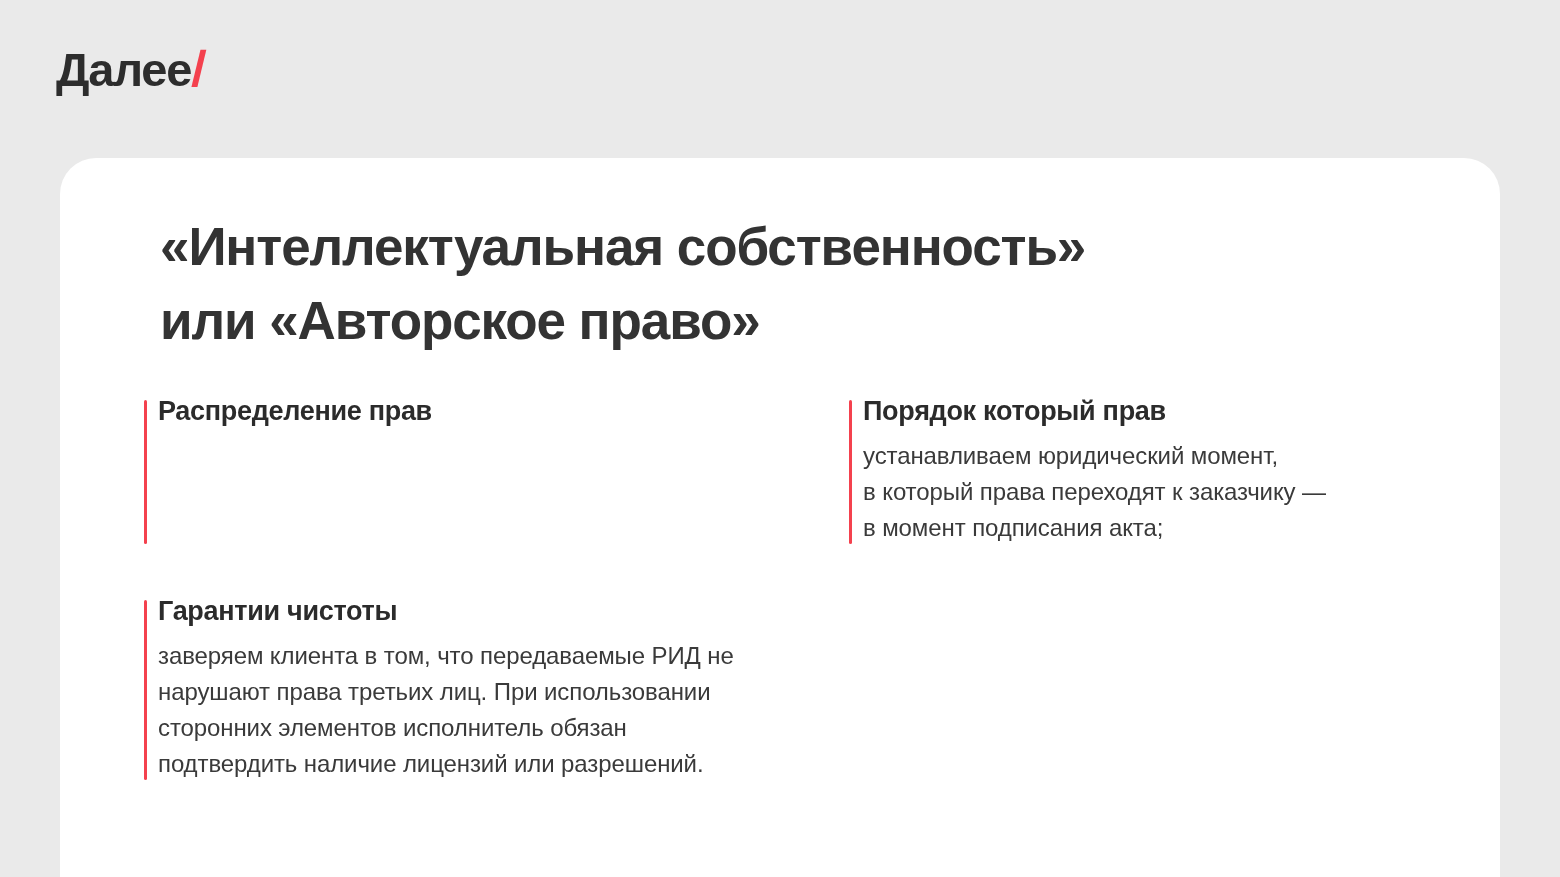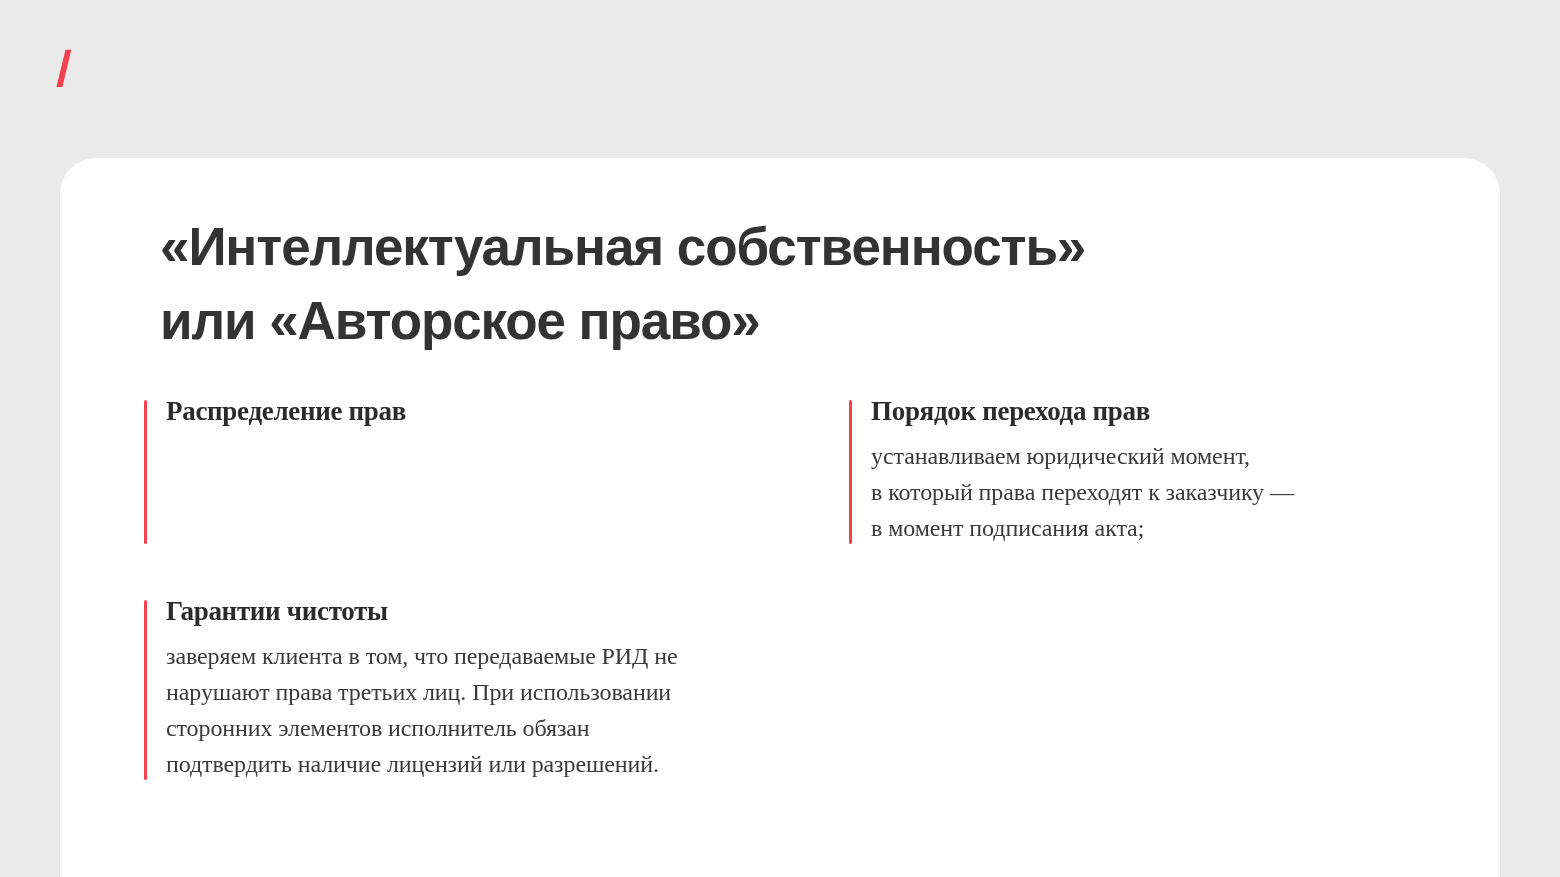--- a/index.html
+++ b/index.html
@@ -73,22 +73,21 @@
     display: grid;
     grid-template-columns: 705px 1fr;
     grid-template-rows: auto auto;
     column-gap: 0px;
     row-gap: 50px;
     padding-left: 44px;
   }
 
   .block {
     position: relative;
-    padding-left: 22px;
-    font-family: Liberation Serif, serif;
+    padding-left: 14px;
   }
   .block-rule {
     position: absolute;
     left: 0;
     top: 4px;
     bottom: 2px;
     width: 3px;
     background: #f4414e;
     border-radius: 2px;
   }
@@ -106,38 +105,39 @@
     color: #3a3a3a;
     line-height: 36px;
     letter-spacing: -0.1px;
     white-space: pre-line;
   }
 </style>
 </head>
 <body>
 
 <div class="brand">
+  <span class="brand-word">Далее</span>
   <span class="brand-slash">/</span>
 </div>
 
 <div class="card">
 
   <h1 class="page-title">«Интеллектуальная собственность»
 или «Авторское право»</h1>
 
   <div class="blocks">
 
     <div class="block">
       <span class="block-rule"></span>
       <div class="block-heading">Распределение прав</div>
     </div>
 
     <div class="block">
       <span class="block-rule"></span>
-      <div class="block-heading">Порядок перехода прав</div>
+      <div class="block-heading">Порядок который прав</div>
       <div class="block-body">устанавливаем юридический момент,
 в который права переходят к заказчику —
 в момент подписания акта;</div>
     </div>
 
     <div class="block">
       <span class="block-rule"></span>
       <div class="block-heading">Гарантии чистоты</div>
       <div class="block-body">заверяем клиента в том, что передаваемые РИД не
 нарушают права третьих лиц. При использовании

